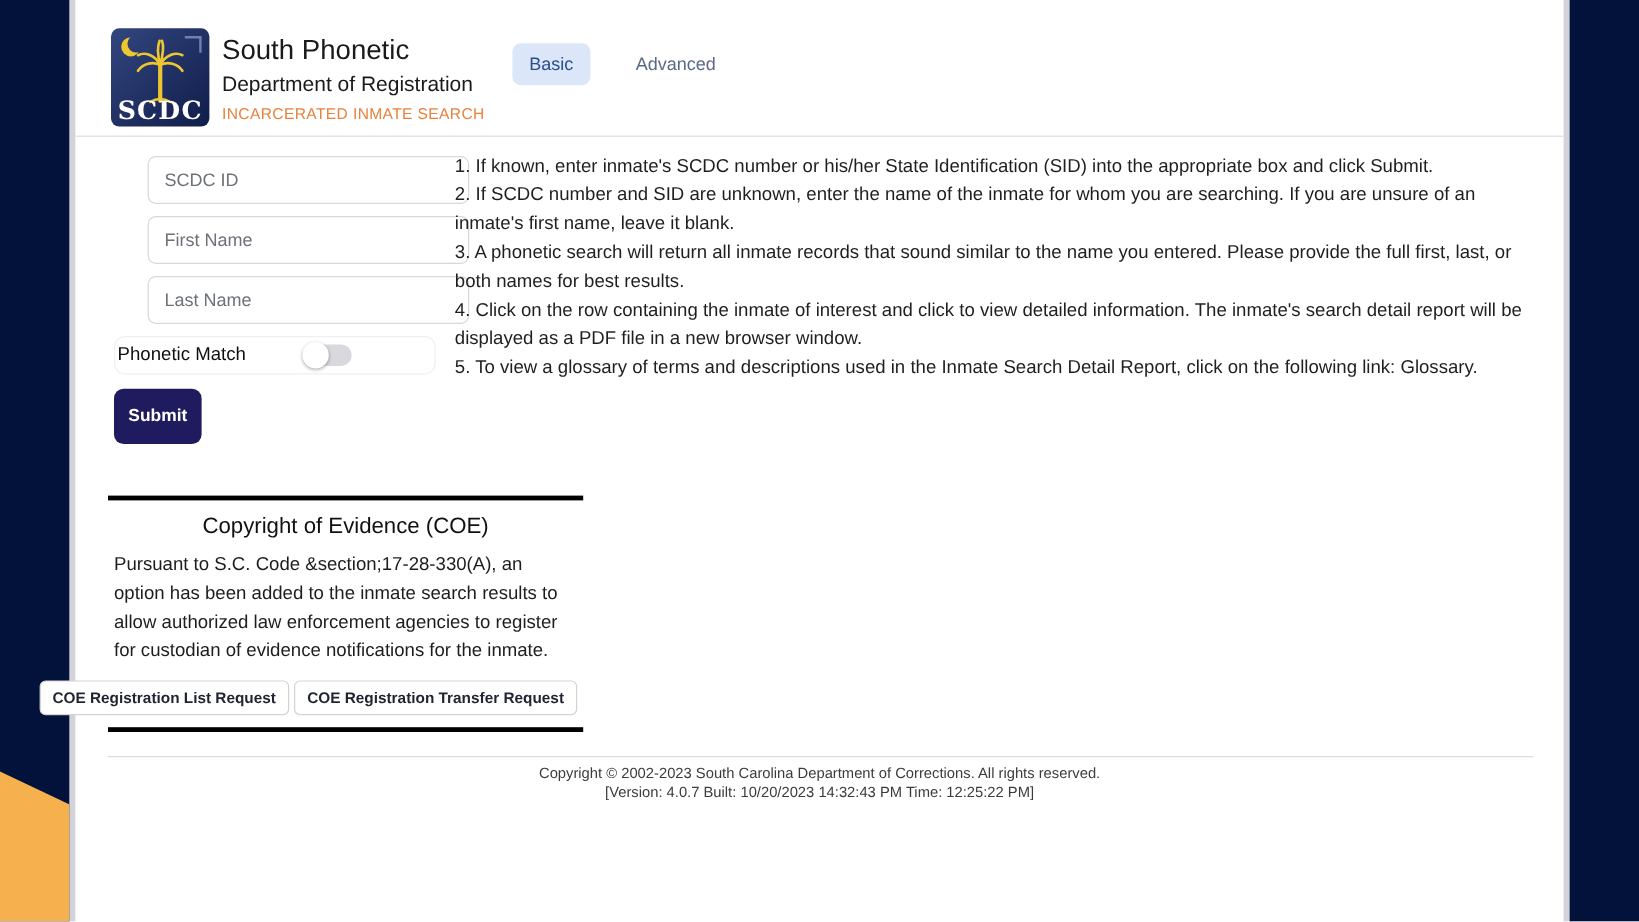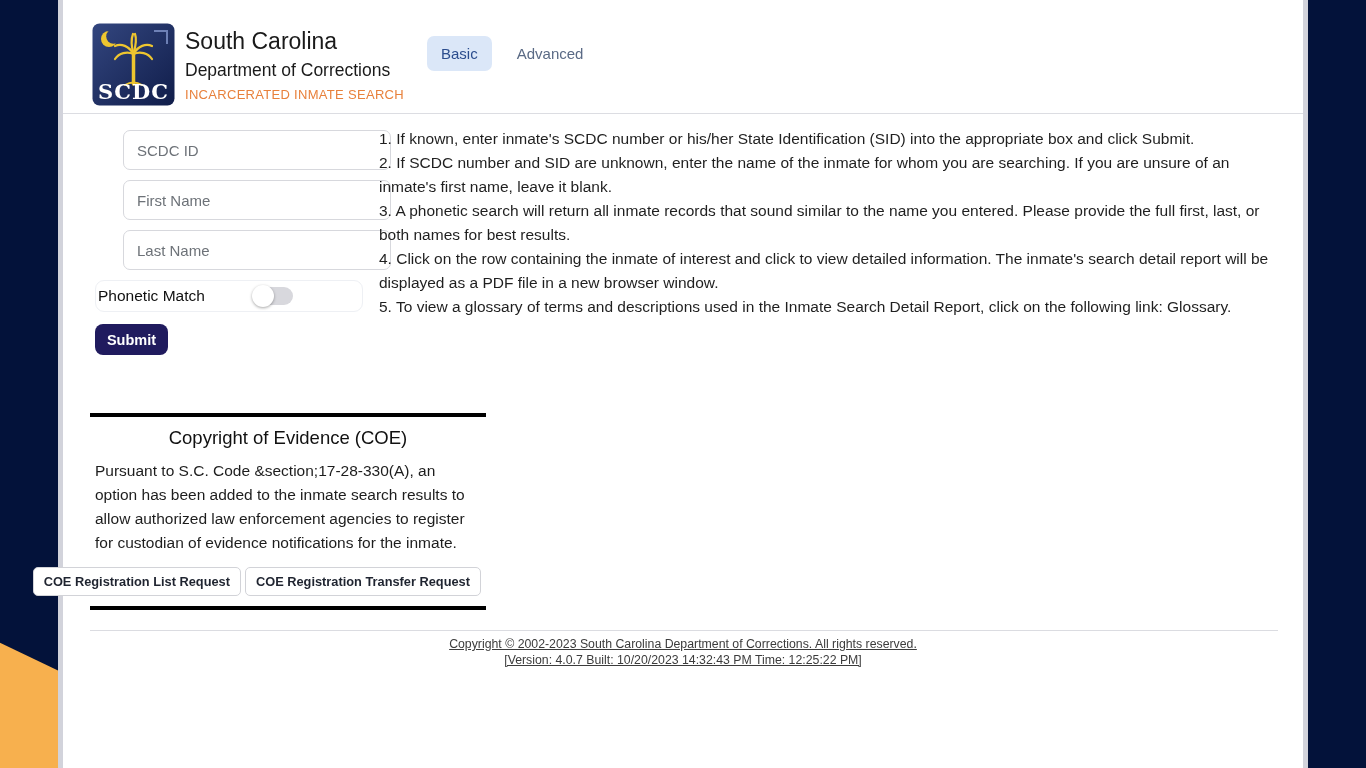--- a/index.html
+++ b/index.html
@@ -16,60 +16,60 @@
   .strip-right { position:absolute; left:1308px; top:0; width:58px; height:768px; background:#03123a; }
 
   
   .content { position:absolute; left:63px; top:0; width:1240px; height:768px; background:#fff; }
 
   
   .logo { position:absolute; left:29px; top:23px; width:83px; height:83px; }
   .brand-title   { position:absolute; left:122px; top:28px; font-size:23px; color:#1a1a1a; }
   .brand-sub     { position:absolute; left:122px; top:60px; font-size:17.5px; color:#1a1a1a; }
   .brand-tagline { position:absolute; left:122px; top:87px; font-size:13px; color:#e8813c; letter-spacing:.3px; }
-  .tabs { position:absolute; left:364px; top:36px; display:flex; gap:11px; }
+  .tabs { position:absolute; left:364px; top:36px; display:flex; gap:24px; }
   .tab { font-size:15px; padding:9px 14px; border-radius:7px; color:#5a6a85; cursor:pointer; }
   .tab.active { background:#dbe7f8; color:#2b4d8e; }
   .header-rule { position:absolute; left:0; top:113px; width:1240px; height:1px; background:#dcdde2; }
 
   
   .form-col { position:absolute; left:32px; top:130px; width:268px; }
   .form-col input { display:block; width:268px; height:40px; margin-bottom:10px;
     border:1px solid #d7d8dd; border-radius:7px; padding:0 13px; font-size:15px;
     font-family:"Liberation Sans", sans-serif; color:#222; outline:none;margin-left:28px; }
   .form-col input::placeholder { color:#6d7278; }
   .phonetic-row { margin-top:2px; height:32px; border:1px solid #eef0f4; border-radius:9px;
     display:flex; align-items:center; padding-left:2px; }
   .phonetic-label { font-size:15.5px; color:#0f0f0f; }
   .toggle { position:relative; margin-left:48px; width:40px; height:18px; border-radius:10px;
     background:#d8d8dd; cursor:pointer; }
   .toggle .knob { position:absolute; left:-1px; top:-2px; width:22px; height:22px; border-radius:50%;
     background:#fff; box-shadow:0 1px 3px rgba(0,0,0,.35); }
-  .submit-btn { margin-top:12px; width:73px; height:31px; background:#201b5e; color:#fff;
+  .submit-btn { margin-top:12px; width:73px; height:46px; background:#201b5e; color:#fff;
     border:none; border-radius:8px; font-size:14.5px; font-weight:bold;
     font-family:"Liberation Sans", sans-serif; cursor:pointer; }
 
   
   .instructions { position:absolute; left:316px; top:127px; width:901px;
     font-size:15.5px; line-height:24px; color:#1f1f1f; }
 
   
   .coe { position:absolute; left:27px; top:413px; width:396px;
     border-top:4px solid #000; border-bottom:4px solid #000; padding:6px 5px 10px 5px; }
   .coe-title { text-align:center; font-size:18.5px; color:#111; margin:4px 0 10px; }
   .coe-body { font-size:15.5px; line-height:24px; color:#1d1d1d; margin-bottom:12px; }
   .coe-buttons { display:flex; gap:4px;justify-content:flex-end; }
   .coe-buttons button { border:1px solid #d2d3d8; background:#fff; border-radius:5px;
     padding:6px 10px; font-size:12.8px; font-weight:600; color:#1f2430; white-space:nowrap;
     font-family:"Liberation Sans", sans-serif; cursor:pointer; }
 
   
   .footer-rule { position:absolute; left:27px; top:630px; width:1188px; height:1px; background:#dbdce1; }
   .footer { position:absolute; left:0; top:636px; width:1240px; text-align:center;
-    font-size:12.3px; line-height:16px; color:#3c3c3c;text-decoration:underline; }
+    font-size:12.3px; line-height:16px; color:#3c3c3c; }
 </style>
 </head>
 <body>
 
 <div class="page">
 
   <div class="strip-left">
     <div class="orange-wedge"></div>
   </div>
   <div class="edge-gap-left"></div>
@@ -95,22 +95,22 @@
         <path d="M41.5,31 C46,23 54,20 60,23" stroke-width="2.2"></path>
         <path d="M41.5,31 C35,28 27,30 23,36" stroke-width="2.2"></path>
         <path d="M41.5,31 C48,28 56,30 60,36" stroke-width="2.2"></path>
         <path d="M41.5,31 C39,22 39,16 41,11" stroke-width="2.2"></path>
         <path d="M41.5,31 C44,22 45,16 43,11" stroke-width="2.2"></path>
         <path d="M33,62 Q41.5,57 50,62" stroke-width="2"></path>
       </g>
       <text x="41.5" y="76" text-anchor="middle" font-family="DejaVu Serif, serif" font-size="21" font-weight="bold" fill="#ffffff" letter-spacing="1">SCDC</text>
     </svg>
 
-    <div class="brand-title">South Carolina</div>
-    <div class="brand-sub">Department of Corrections</div>
+    <div class="brand-title">South Phonetic</div>
+    <div class="brand-sub">Department of Registration</div>
     <div class="brand-tagline">INCARCERATED INMATE SEARCH</div>
 
     <div class="tabs">
       <div class="tab active">Basic</div>
       <div class="tab">Advanced</div>
     </div>
 
     <div class="header-rule"></div>
 
     <div class="form-col">

